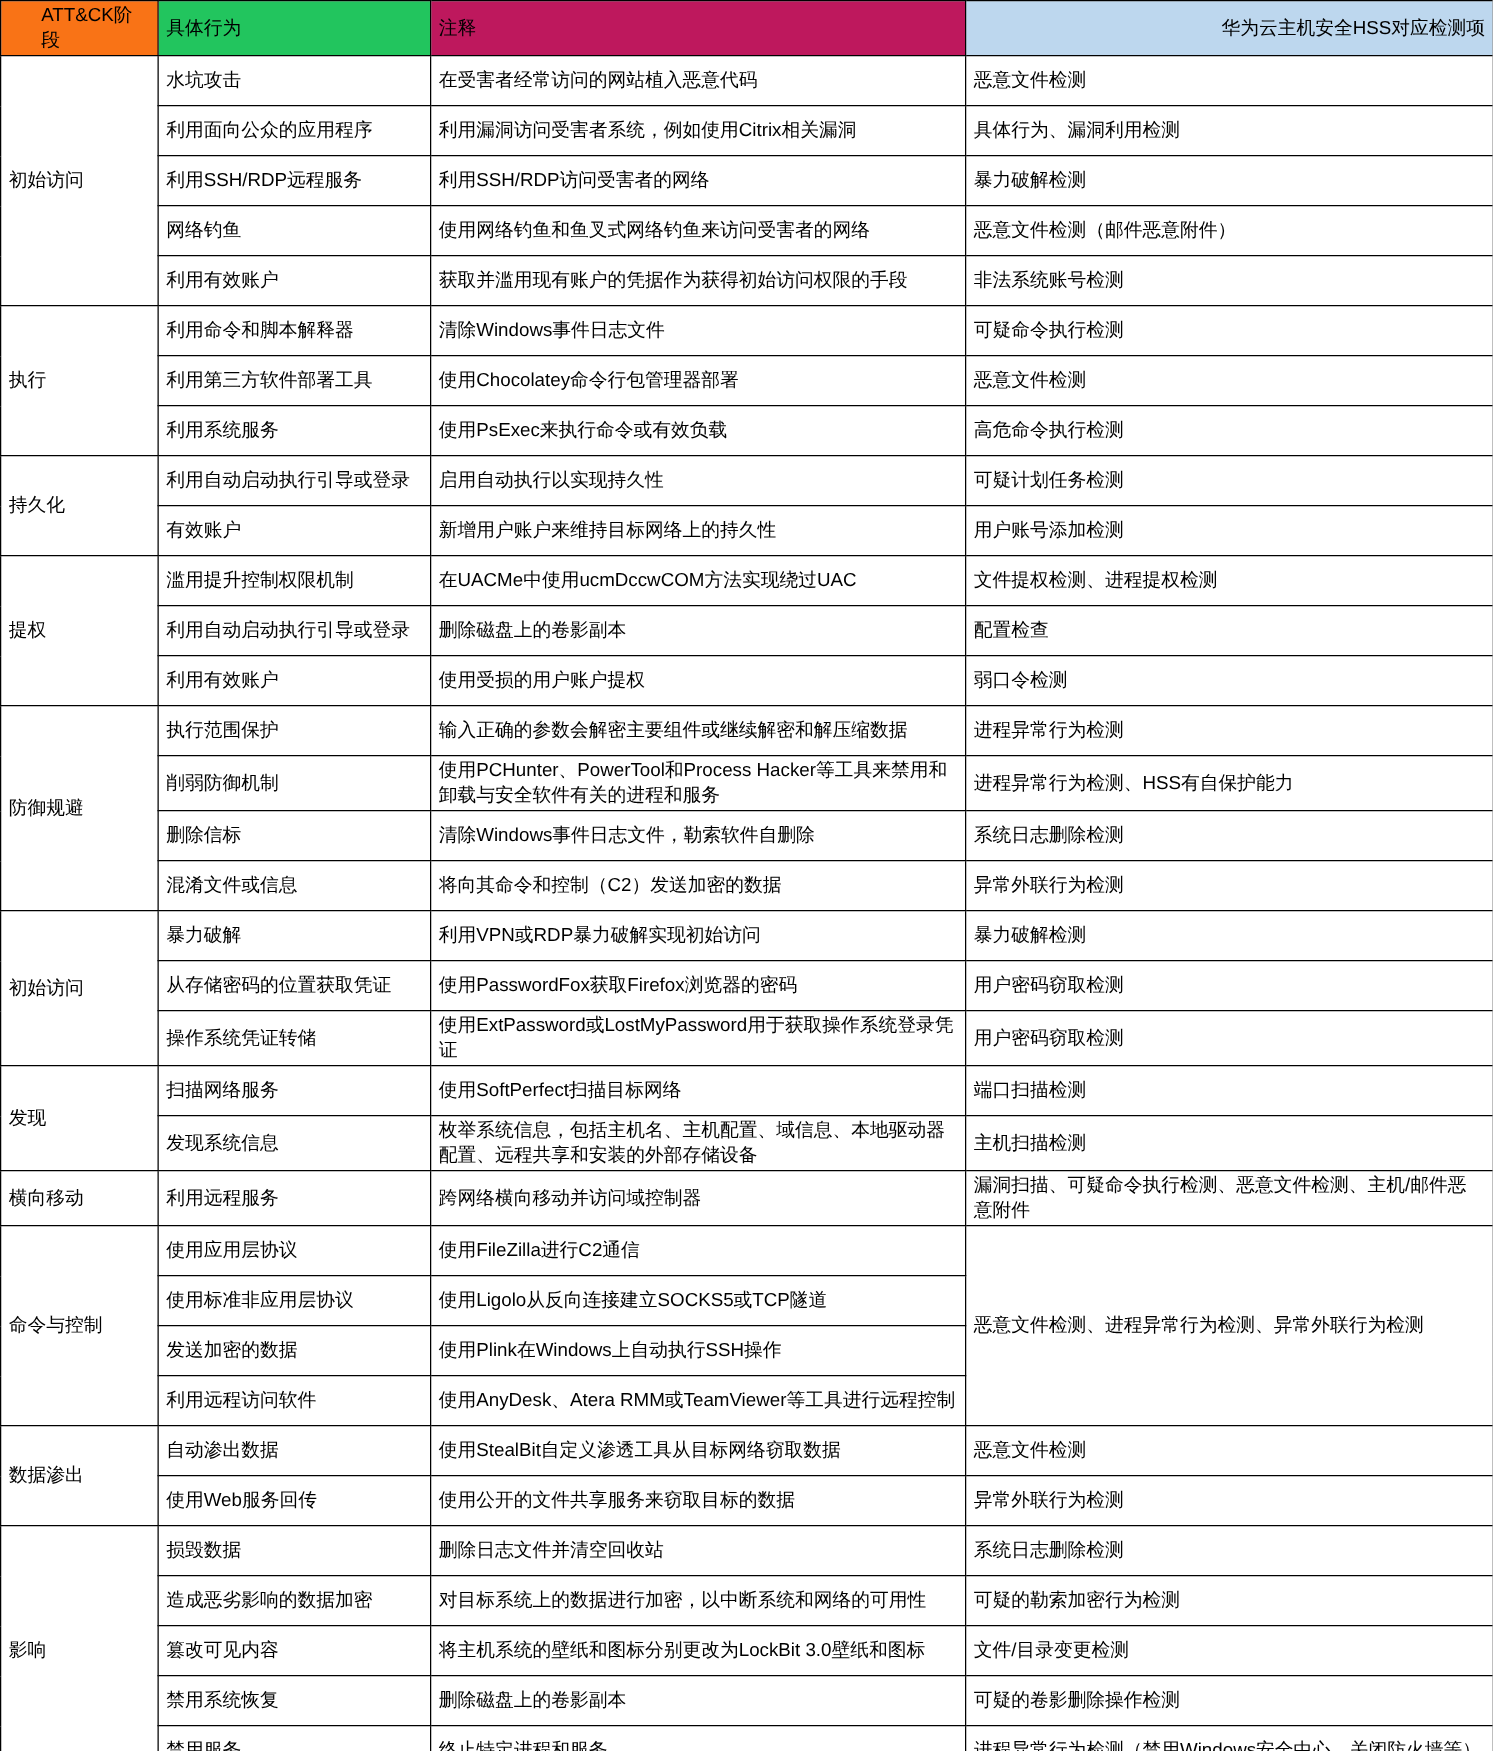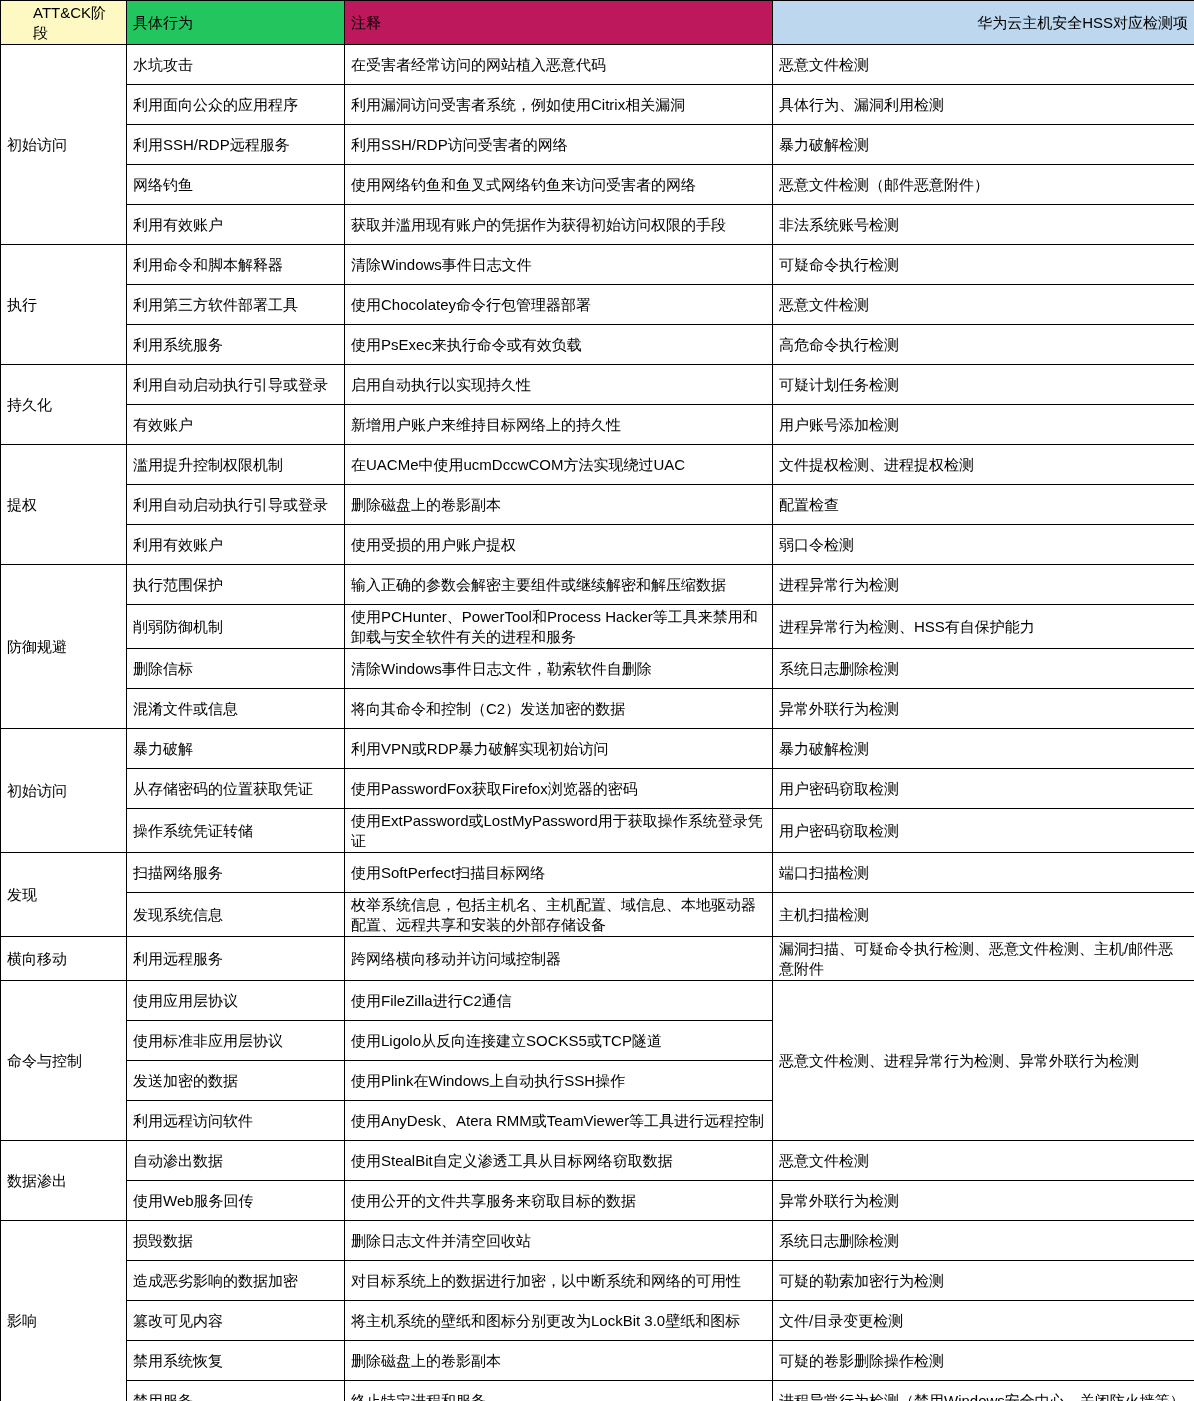--- a/index.html
+++ b/index.html
@@ -30,21 +30,21 @@
 <div class="table-wrap">
   <table>
     <colgroup>
       <col class="c-stage">
       <col class="c-behavior">
       <col class="c-note">
       <col class="c-detect">
     </colgroup>
     <thead>
         <tr>
-          <th style="background: #fef9c3; padding-left: 32px;">ATT&amp;CK阶段</th>
+          <th style="background: #f97316; padding-left: 32px;">ATT&amp;CK阶段</th>
           <th style="background: #22c55e;">具体行为</th>
           <th style="background: #be185d; margin-top: 11px;">注释</th>
           <th style="background: rgb(189, 215, 238); text-align: right;">华为云主机安全HSS对应检测项</th>
         </tr>
       </thead>
     <tbody>
         <tr>
           <td rowspan="5">初始访问</td>
           <td>水坑攻击</td>
           <td>在受害者经常访问的网站植入恶意代码</td>

